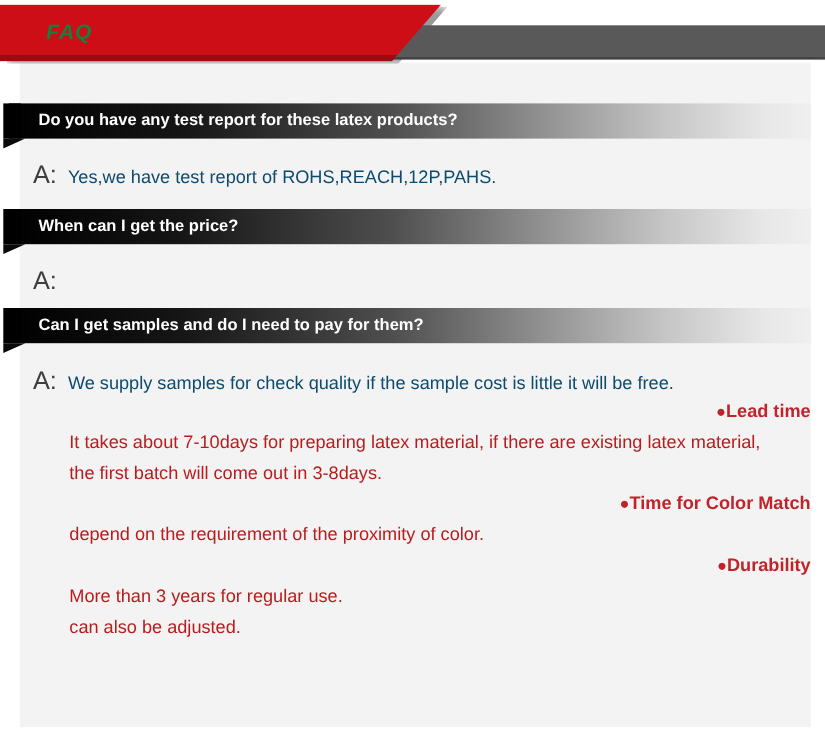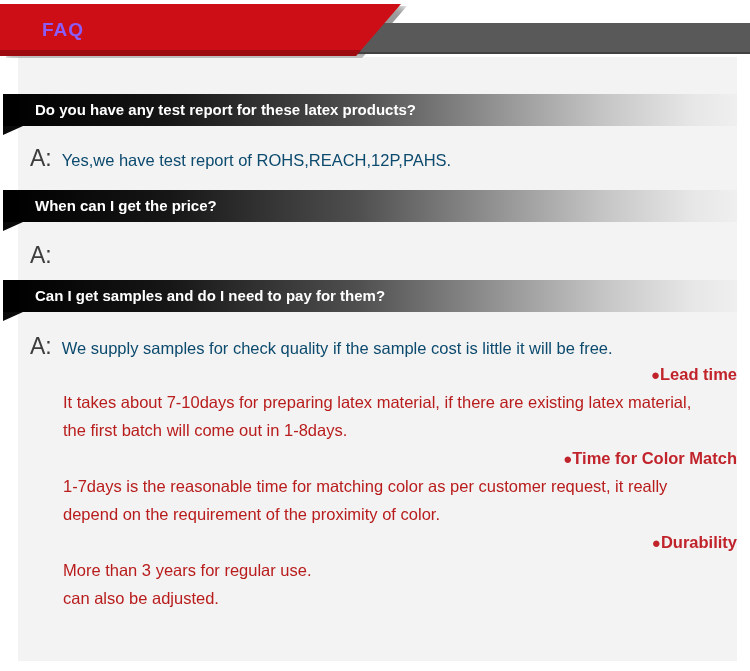--- a/index.html
+++ b/index.html
@@ -34,23 +34,24 @@
     width:401px;height:52px;
     background:rgba(0,0,0,.40);
     clip-path:polygon(0 0,100% 0,88.8% 100%,0 100%);
     filter:blur(4px);
     z-index:1;
   }
   .flag-title{
     position:absolute;
     top:19px;left:42px;
     z-index:3;
-    color:#8b5cf6;
+    color:#15803d;
     font-size:19px;
     font-weight:bold;
+    font-style:italic;
     letter-spacing:1px;
   }
 
   
   .panel{
     position:absolute;
     top:57px;left:18px;
     width:719px;height:604px;
     background:#f3f3f3;
   }
@@ -166,26 +167,25 @@
   </div>
   <div class="answer-row ans3">
     <span class="a-label">A:</span>
     <span class="a-text">We supply samples for check quality if the sample cost is little it will be free.</span>
   </div>
 
   <div class="detail-heading">
     <span class="bullet">●</span><span>Lead time</span>
   </div>
   <div class="detail-line">It takes about 7-10days for preparing latex material, if there are existing latex material,</div>
-  <div class="detail-line">the first batch will come out in 1-8days.</div>
+  <div class="detail-line">the first batch will come out in 3-8days.</div>
 
   <div class="detail-heading">
     <span class="bullet">●</span><span>Time for Color Match</span>
   </div>
-  <div class="detail-line">1-7days is the reasonable time for matching color as per customer request, it really</div>
   <div class="detail-line">depend on the requirement of the proximity of color.</div>
 
   <div class="detail-heading">
     <span class="bullet">●</span><span>Durability</span>
   </div>
   <div class="detail-line">More than 3 years for regular use.</div>
   <div class="detail-line">can also be adjusted.</div>
 
 </div>
 

